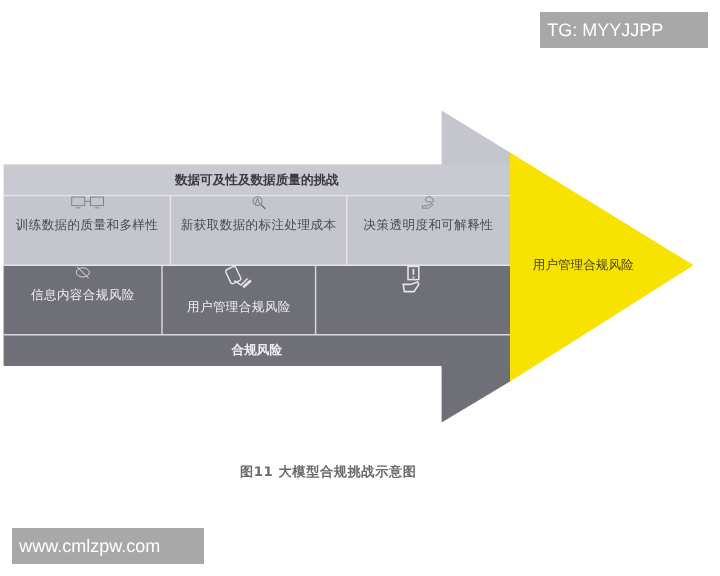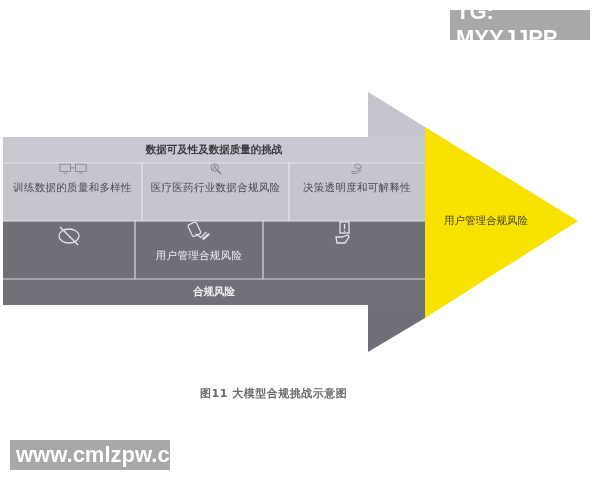--- a/index.html
+++ b/index.html
@@ -20,22 +20,22 @@
   .dark .cell-label { color:#eeeef2; }
   .cell-icon { margin-bottom:6px; }
 
   .band-label {
     position:absolute; display:flex; align-items:center; justify-content:center;
     font-size:10.5px; font-weight:bold; white-space:nowrap;
   }
 
   .watermark {
     position:absolute; background:#a8a8a8; color:#ffffff;
-    font-family:"Liberation Sans", sans-serif; font-size:22px;
-    display:flex; align-items:center; padding:0 6px; box-sizing:border-box;font-weight:bold;
+    font-family:"Liberation Sans", sans-serif; font-size:15px;
+    display:flex; align-items:center; padding:0 6px; box-sizing:border-box;
   }
 
   .caption {
     position:absolute; left:200px; top:383px; width:170px; height:20px;
     font-size:11px; font-weight:bold; color:#6a6a6a; letter-spacing:0.5px;
     display:flex; align-items:center; white-space:nowrap;
   }
 </style>
 </head>
 <body>
@@ -76,35 +76,36 @@
     <path d="M19 8 L27 8" stroke="#7a7a82" stroke-width="1.2"></path>
   </svg>
   <span class="cell-label">训练数据的质量和多样性</span>
 </div>
 <div class="cell light" style="left:142px; top:163px; width:147px; height:58px;">
   <svg class="cell-icon" width="28" height="26" viewBox="0 0 28 26">
     <circle cx="11" cy="10" r="8" fill="none" stroke="#6a6a72" stroke-width="1.4"></circle>
     <path d="M7 16 L11 5 L15 16" fill="none" stroke="#6a6a72" stroke-width="1.4"></path>
     <line x1="17" y1="16" x2="25" y2="24" stroke="#6a6a72" stroke-width="2.2"></line>
   </svg>
-  <span class="cell-label">医疗医药行业数据合规风险</span>
+  <span class="cell-label">新获取数据的标注处理成本</span>
 </div>
 <div class="cell light" style="left:289px; top:163px; width:136px; height:58px;text-align:center;">
   <svg class="cell-icon" width="26" height="24" viewBox="0 0 26 24">
     <path d="M9 9 q-3 -6 4 -7 q5 -1 6 3 q4 1 2 5 q-3 2 -6 0 q-4 2 -6 -1z" fill="none" stroke="#6a6a72" stroke-width="1.2"></path>
     <path d="M3 17 l8 0 l8 -4 l2 2 l-8 6 l-10 0z" fill="none" stroke="#6a6a72" stroke-width="1.2"></path>
   </svg>
   <span class="cell-label">决策透明度和可解释性</span>
 </div>
 
 <div class="cell dark" style="left:3px; top:221px; width:132px; height:58px;">
   <svg class="cell-icon" width="26" height="22" viewBox="0 0 26 22">
     <ellipse cx="13" cy="11" rx="10" ry="7" fill="none" stroke="#e4e4ea" stroke-width="1.3"></ellipse>
     <line x1="4" y1="2" x2="22" y2="20" stroke="#e4e4ea" stroke-width="1.5"></line>
   </svg>
+  <span class="cell-label">信息内容合规风险</span>
 </div>
 <div class="cell dark" style="left:135px; top:221px; width:128px; height:68px;">
   <svg class="cell-icon" width="28" height="24" viewBox="0 0 28 24">
     <rect x="4" y="2" width="10" height="14" rx="2" transform="rotate(-25 9 9)" fill="none" stroke="#e4e4ea" stroke-width="1.3"></rect>
     <path d="M10 14 l6 4 l6 -6" fill="none" stroke="#e4e4ea" stroke-width="1.3"></path>
     <line x1="18" y1="20" x2="25" y2="14" stroke="#e4e4ea" stroke-width="2.4"></line>
   </svg>
   <span class="cell-label">用户管理合规风险</span>
 </div>
 <div class="cell dark" style="left:263px; top:221px; width:162px; height:58px;">

